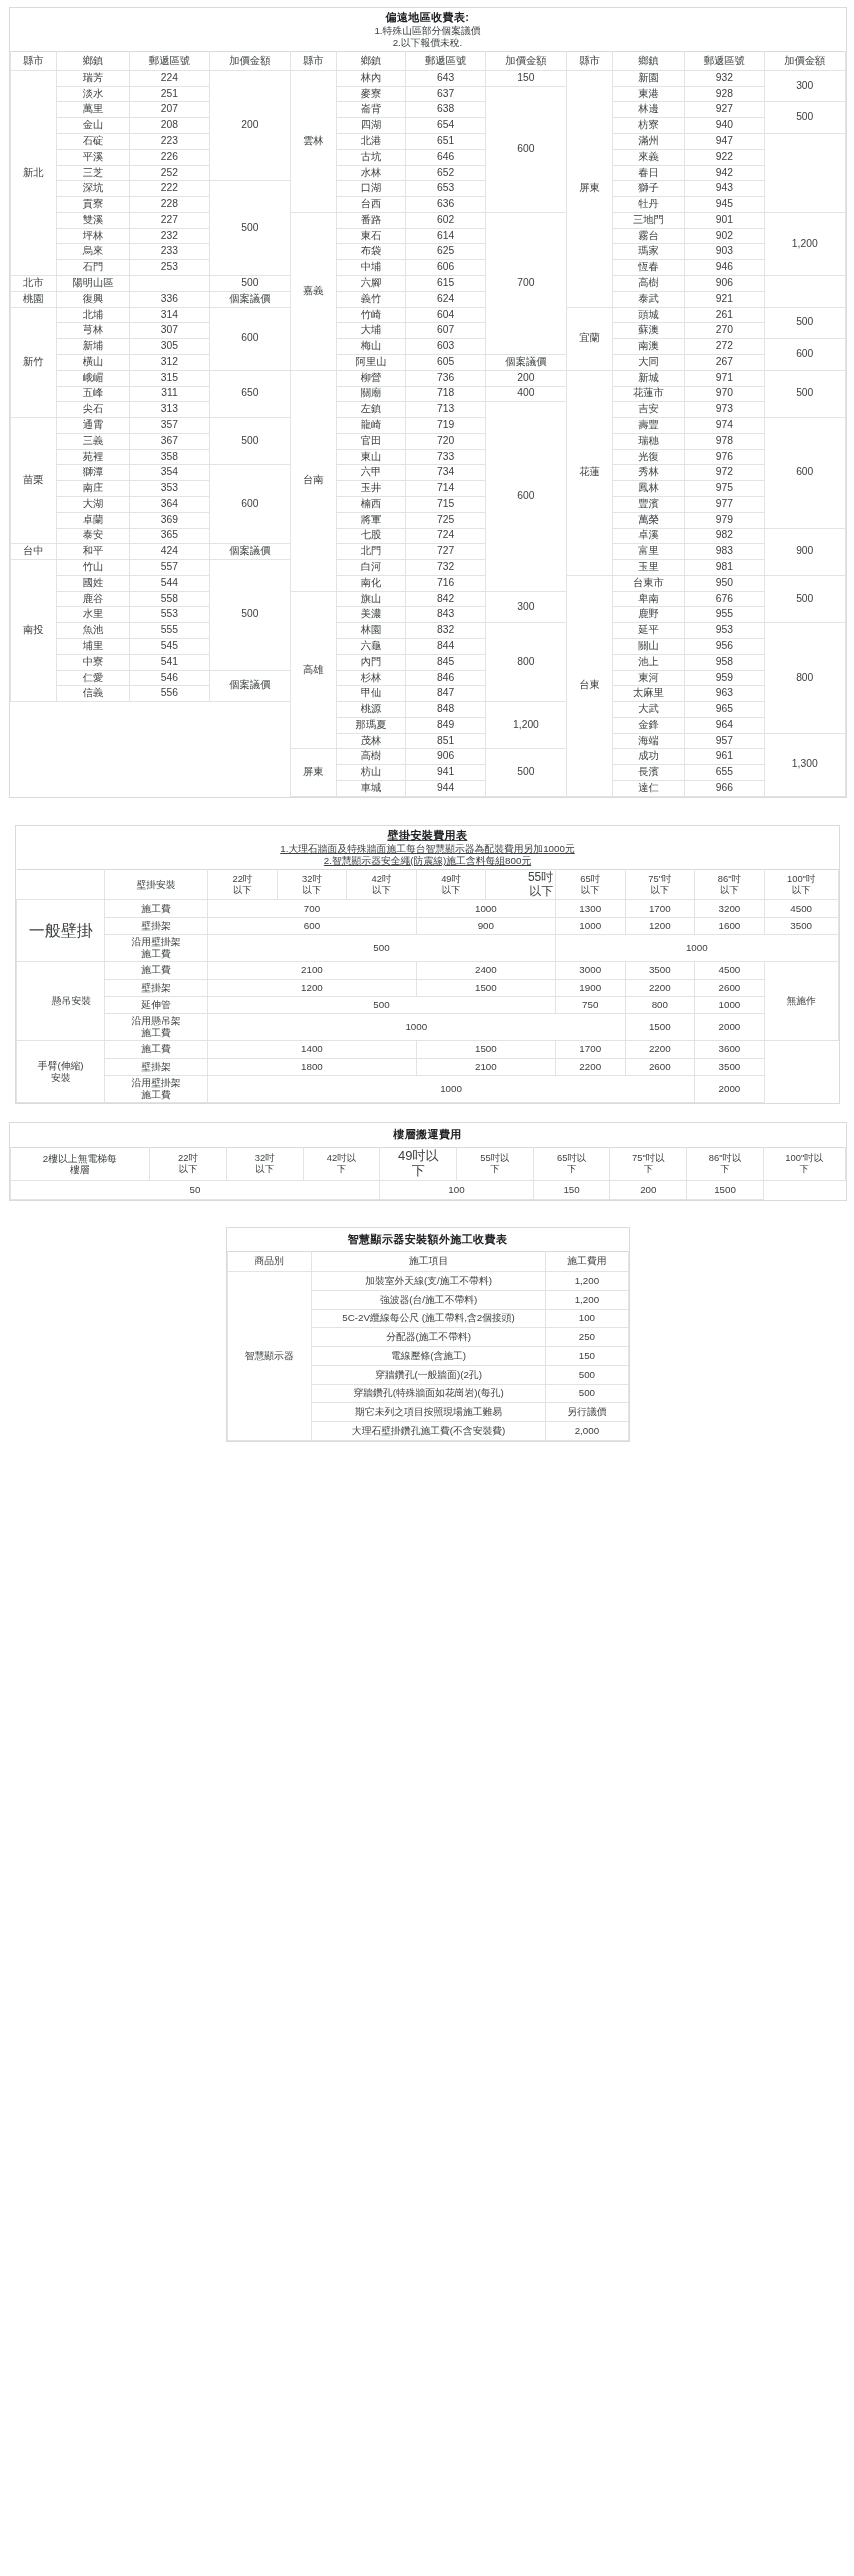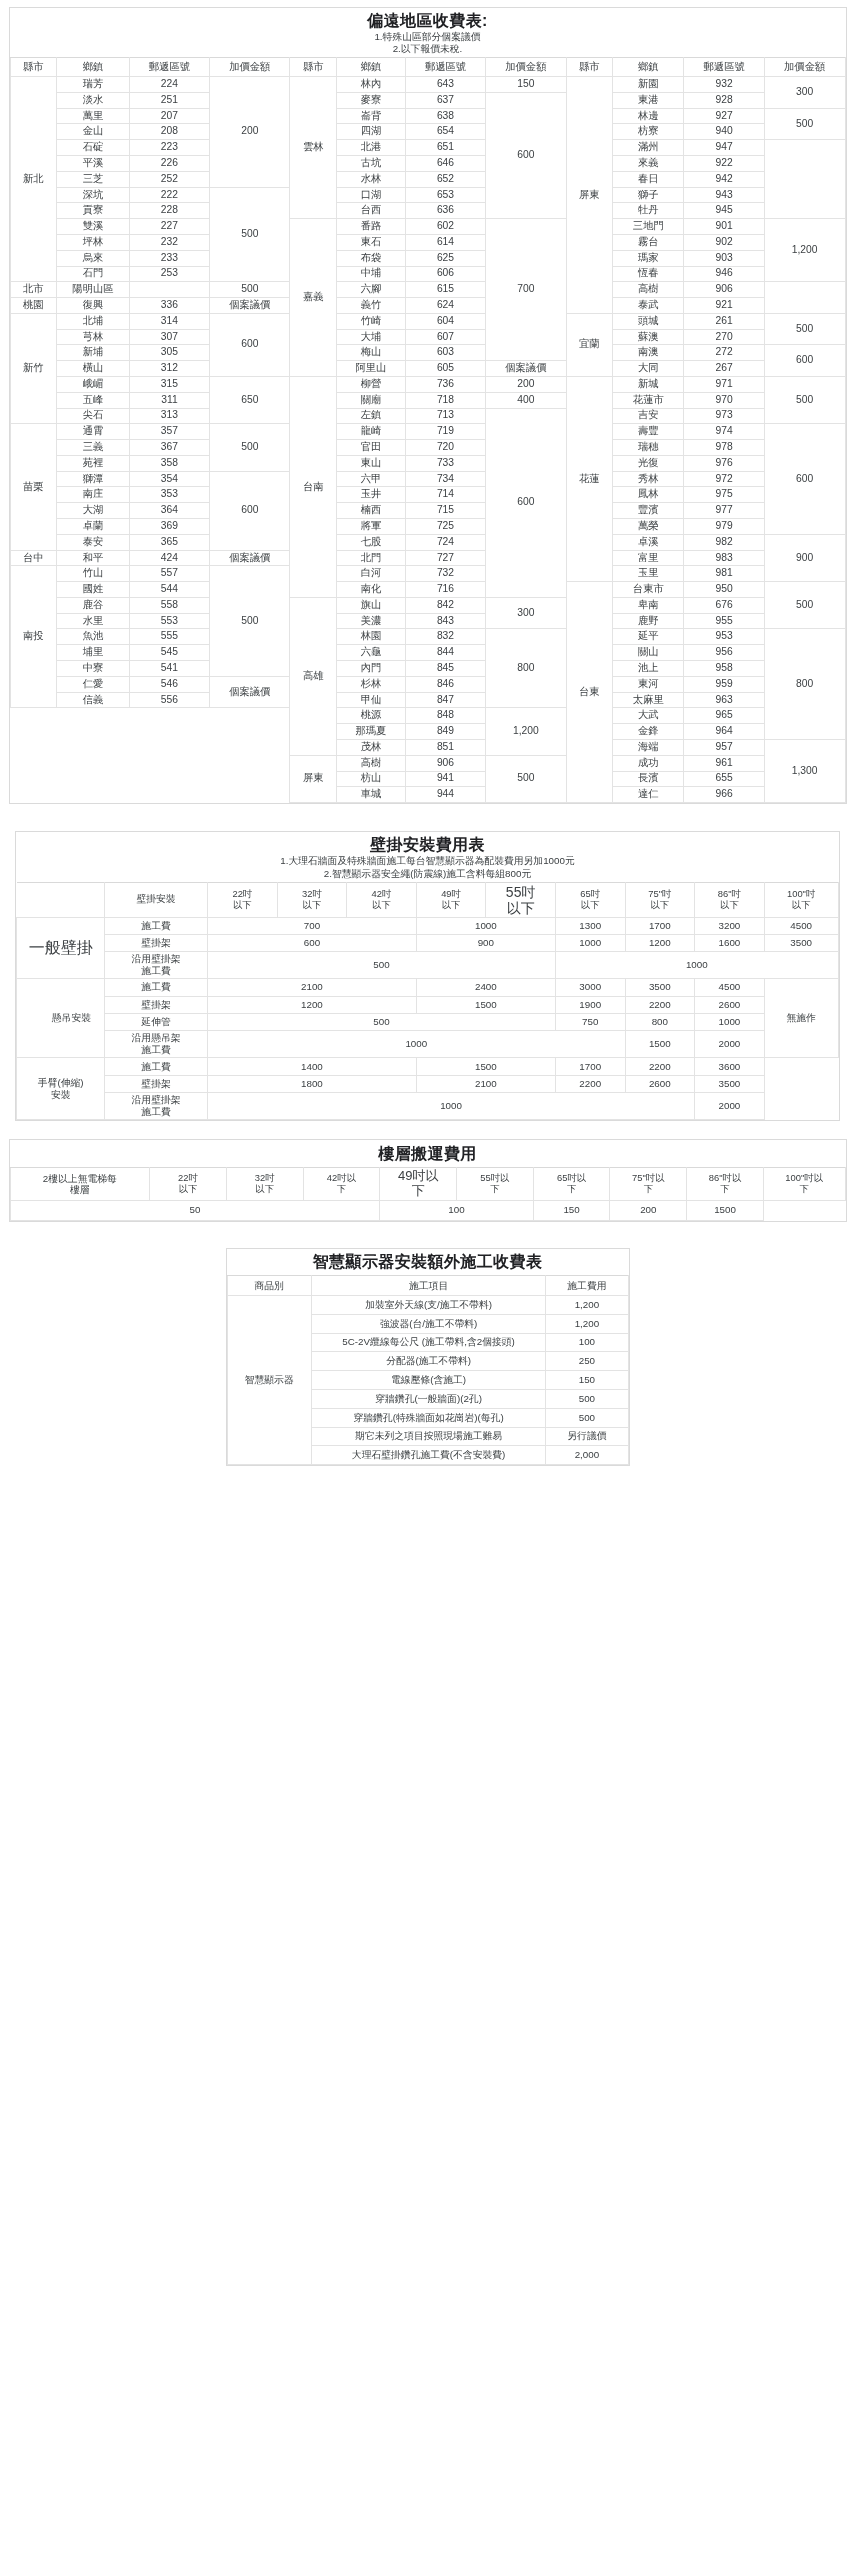--- a/index.html
+++ b/index.html
@@ -16,21 +16,21 @@
   table{border-collapse:collapse;width:100%;table-layout:fixed;}
   td,th{
     border:0.9px solid #e3e3e3;
     text-align:center;
     vertical-align:middle;
     font-weight:normal;
     padding:0.9px 1.7px;
     line-height:1.25;
     color:#3c4043;
   }
-  .ttl{font-weight:bold;font-size:16px;color:#202124;letter-spacing:0.4px;}
+  .ttl{font-weight:bold;font-size:11px;color:#202124;letter-spacing:0.4px;}
   .note{font-size:9.8px;color:#3c4043;}
   .nb{border:none !important;}
 
   
   #remote-area-panel{margin:6.8px 8.5px 0 8.5px;border:0.9px solid #dadada;}
   #remote-area-panel table{table-layout:fixed;}
   #remote-area-panel td{height:13px;font-size:10.3px;}
   .cityc{font-size:10.3px;}
   .voidcell{border:none;}
 
@@ -535,34 +535,34 @@
             <col style="width:50px">
           <col style="width:50px">
             <col style="width:50px">
             <col style="width:50px">
           <col style="width:50px">
             <col style="width:50px">
             <col style="width:53px">
         </colgroup>
         <tbody id="wall-head">
             <tr>
-              <td colspan="11" class="nb" style="text-align:center;border:none;padding:3.4px 0 1.7px 0;">
+              <td colspan="11" class="nb" style="text-align:center;border:none;padding:3.4px 0 1.7px 0;text-decoration:underline;">
                 <div class="ttl">壁掛安裝費用表</div>
                 <div class="note">1.大理石牆面及特殊牆面施工每台智慧顯示器為配裝費用另加1000元</div>
                 <div class="note">2.智慧顯示器安全繩(防震線)施工含料每組800元</div>
               </td>
             </tr>
             <tr>
               <td colspan="1" style="border-top:0.9px solid #d9d9d9;border-left:none;"></td>
               <td style="border-top:0.9px solid #d9d9d9;font-size:9.8px;">壁掛安裝</td>
               <td class="two-line" style="border-top:0.9px solid #d9d9d9;font-size:9.4px;height:26px;">22吋<br>以下</td>
               <td class="two-line" style="border-top:0.9px solid #d9d9d9;font-size:9.4px;height:26px;">32吋<br>以下</td>
               <td class="two-line" style="border-top:0.9px solid #d9d9d9;font-size:9.4px;height:26px;">42吋<br>以下</td>
               <td class="two-line" style="border-top:0.9px solid #d9d9d9;font-size:9.4px;height:26px;">49吋<br>以下</td>
-              <td class="two-line" style="border-top:0.9px solid #d9d9d9;font-size:14px;height:26px;">55吋<br>以下</td>
+              <td class="two-line" style="border-top:0.9px solid #d9d9d9;font-size:12px;height:26px;text-align:right;">55吋<br>以下</td>
               <td class="two-line" style="border-top:0.9px solid #d9d9d9;font-size:9.4px;height:26px;">65吋<br>以下</td>
               <td class="two-line" style="border-top:0.9px solid #d9d9d9;font-size:9.4px;height:26px;">75"吋<br>以下</td>
               <td class="two-line" style="border-top:0.9px solid #d9d9d9;font-size:9.4px;height:26px;">86"吋<br>以下</td>
               <td class="two-line" style="border-top:0.9px solid #d9d9d9;font-size:9.4px;height:26px;">100"吋<br>以下</td>
             </tr>
           </tbody>
         <tbody id="wall-body">
             <tr>
               <td rowspan="3" style="font-size:16px;">一般壁掛</td>
               <td style="font-size:9.8px;">施工費</td>

